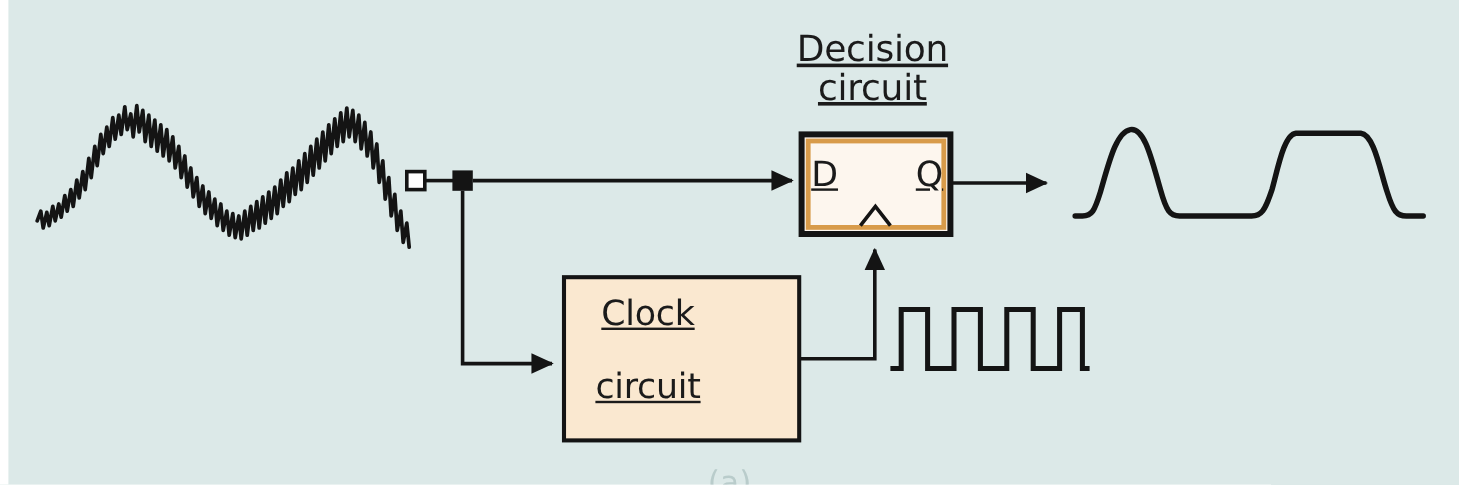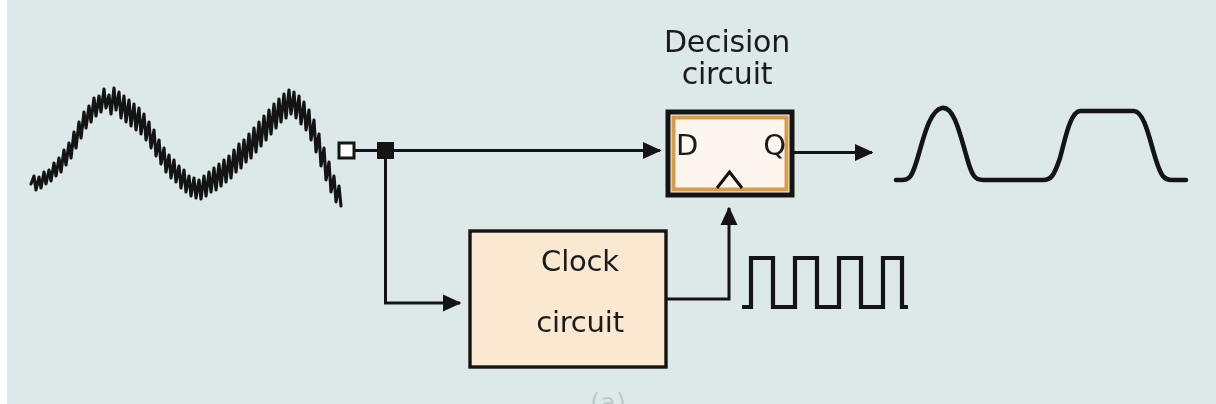--- a/index.html
+++ b/index.html
@@ -29,30 +29,31 @@
     width: 1216px;
     height: 404px;
   }
   
   .lbl {
     position: absolute;
     color: #1b1b1b;
     line-height: 1.06;
     white-space: pre;
     text-align: center;
+    text-decoration: underline;
   }
   #decision-title {
     left: 612px;
     top: 26px;
     width: 230px;
     font-size: 30px;
     letter-spacing: -0.2px;
   }
   #clock-box-text {
-    left: 480px;
+    left: 440px;
     top: 246px;
     width: 200px;
     font-size: 29px;
     letter-spacing: -0.2px;
   }
   #port-d {
     left: 676px;
     top: 130px;
     width: 30px;
     font-size: 29px;

